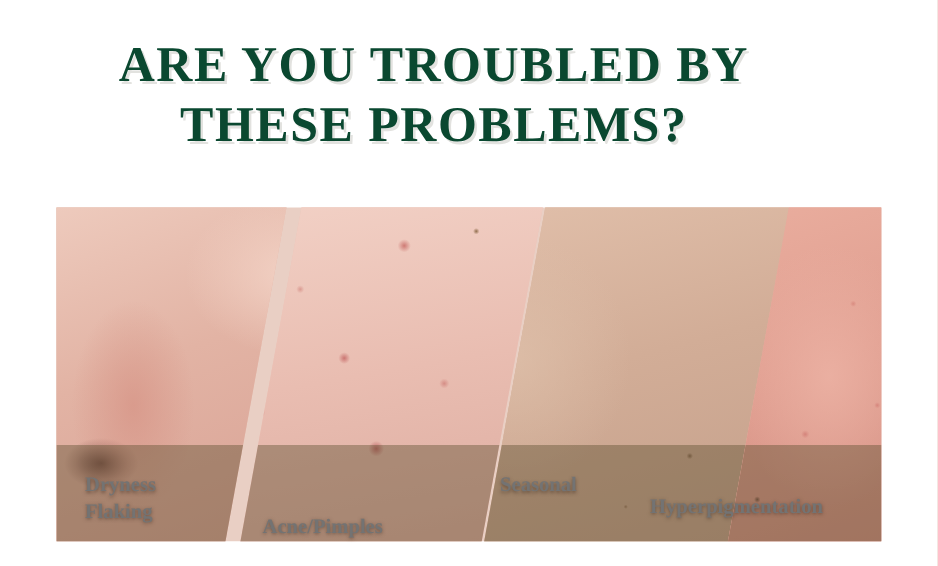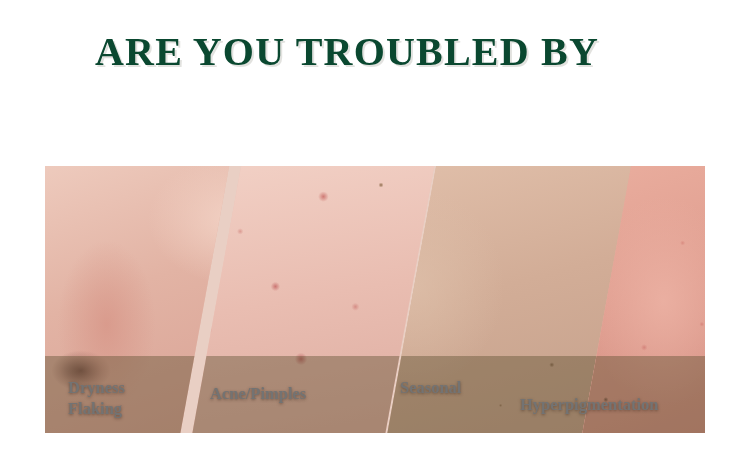--- a/index.html
+++ b/index.html
@@ -145,30 +145,31 @@
     color: #737373;
     font-family: "Liberation Serif", serif;
     font-weight: bold;
     font-size: 16.5px;
     line-height: 21px;
     text-shadow: 0 1px 3px rgba(60,40,30,0.55);
     white-space: nowrap;
     user-select: none;
   }
   .caption.c1 { left: 68px;  top: 377px; }
-  .caption.c2 { left: 210px; top: 383px; }
+  .caption.c2 { left: 210px; top: 410px; }
   .caption.c3 { left: 400px; top: 377px; }
   .caption.c4 { left: 520px; top: 394px; }
   .caption .l2 { display: block; }
 </style>
 </head>
 <body>
 
 <div class="headline">
   <span class="line">ARE YOU TROUBLED BY</span>
+  <span class="line">THESE PROBLEMS?</span>
 </div>
 
 <div class="panel-strip">
 
   <div class="panel panel-1">
     <div class="photo skin-dry"></div>
     <div class="caption-band"></div>
   </div>
 
   <div class="panel panel-2">

